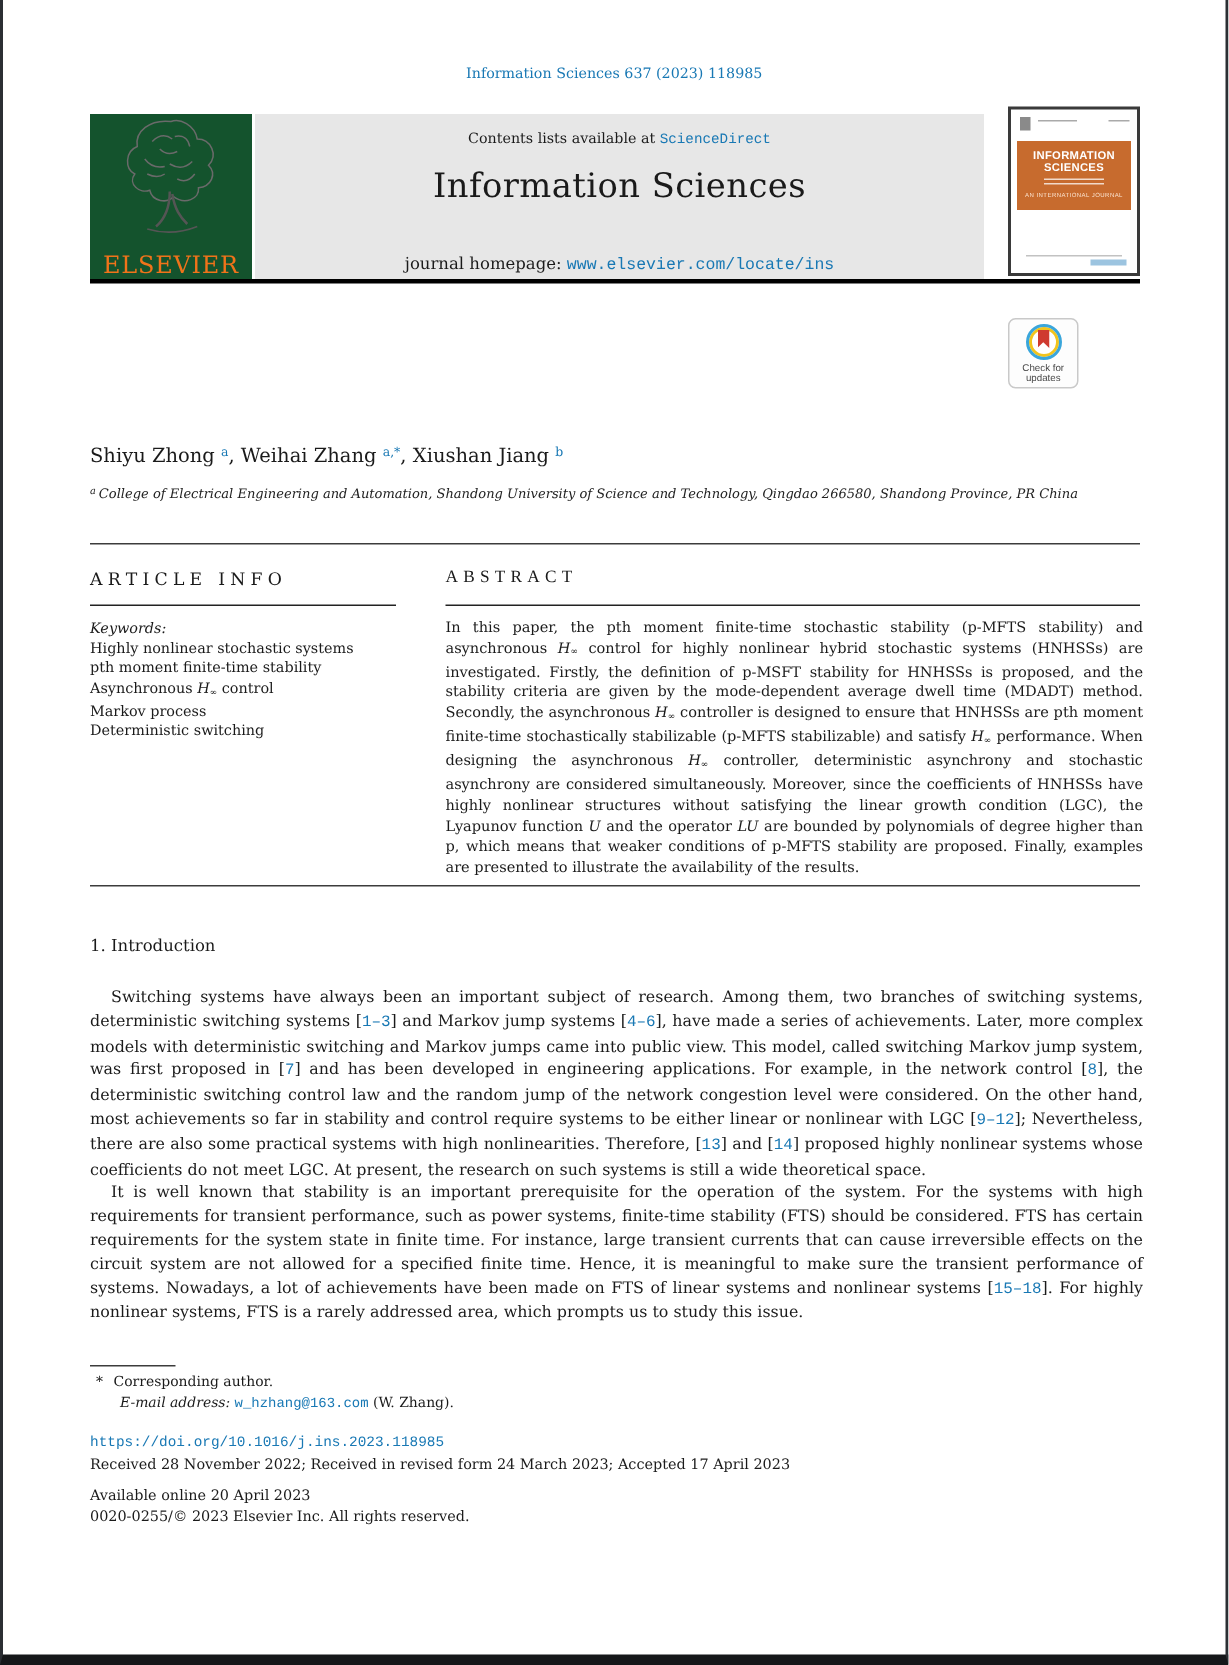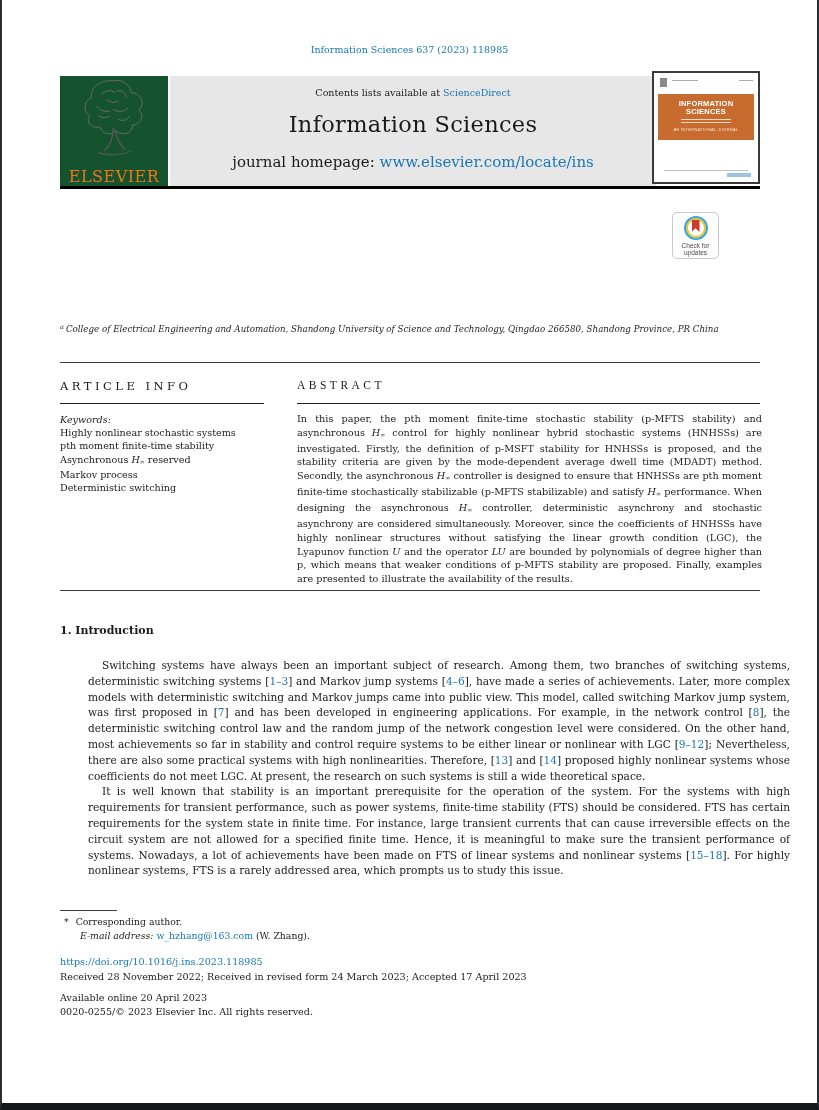--- a/index.html
+++ b/index.html
@@ -4,39 +4,39 @@
 <style>
   :root{ --link:#1878b4; --ink:#1a1a1a; }
   html,body{margin:0;padding:0;background:#fff;}
   .page{
     position:relative; width:819px; height:1110px; box-sizing:border-box;
     background:#fff; color:var(--ink);
     font-family:"DejaVu Serif", serif;
     border-left:2px solid #2b2e33; border-right:2px solid #2b2e33; border-bottom:7px solid #15171a;
     overflow:hidden;
   }
-  .link{color:var(--link); cursor:pointer; text-decoration:none;}
+  .link{color:var(--link); cursor:pointer; text-decoration:none;font-family:Liberation Mono, monospace;}
   .it{font-style:italic;}
   .mi{font-style:italic;}
   .scr{font-style:italic;}
   .sub{font-size:62%; vertical-align:-0.22em;}
   .asup{color:var(--link); font-size:64%; vertical-align:0.45em;}
 
   .citation{position:absolute; top:44px; left:0; right:0; text-align:center; font-size:9.5px; color:var(--link);}
 
   
   .banner{position:absolute; left:58px; top:76px; width:700px; height:110px;}
   .logo{position:absolute; left:0; top:0; width:108px; height:110px; background:#14532d;}
   .logo svg{display:block; margin:0 auto; width:76px; height:80px;}
   .wordmark{position:absolute; left:0; bottom:0; width:108px; text-align:center; color:#f0731a; font-size:16px; letter-spacing:.5px;}
   .center-box{position:absolute; left:110px; top:0; width:486px; height:110px; background:#e7e7e7; text-align:center;}
   .contents-line{margin-top:11px; font-size:9.5px;}
   .journal-title{margin-top:13px; font-size:22.5px; letter-spacing:.3px;}
-  .homepage-line{margin-top:16px; font-size:15px;}
-  .cover{position:absolute; right:0; top:-5px; width:108px; height:113px; border:2px solid #3a3a3a; background:#fff; box-sizing:border-box;}
+  .homepage-line{margin-top:32px; font-size:11px;}
+  .cover{position:absolute; right:0; top:-5px; width:88px; height:113px; border:2px solid #3a3a3a; background:#fff; box-sizing:border-box;}
   .cover-mark{position:absolute; top:5px; left:6px; width:7px; height:9px; background:#8a8a8a;}
   .cover-hl1{position:absolute; top:7px; left:18px; width:26px; height:1px; background:#aaa;}
   .cover-hl2{position:absolute; top:7px; right:5px; width:14px; height:1px; background:#aaa;}
   .cover-panel{position:absolute; left:4px; right:4px; top:21px; height:46px; background:#c76b2e; color:#fff; text-align:center;}
   .cover-panel .t{font-family:"Liberation Sans",sans-serif; font-weight:bold; font-size:7.5px; line-height:8px; letter-spacing:.2px;}
   .cover-panel .t:first-child{margin-top:6px;}
   .cp-line{width:52%; height:1px; background:rgba(255,255,255,.75); margin:2.5px auto 0;}
   .cover-sub{font-family:"Liberation Sans",sans-serif; font-size:4px; color:#fbe3cf; margin-top:4px; letter-spacing:.3px;}
   .cover-bl{position:absolute; bottom:11px; left:10px; right:10px; height:1px; background:#c2c2c2;}
   .cover-sd{position:absolute; bottom:5px; right:7px; width:24px; height:4px; background:#9cc4e0;}
@@ -54,22 +54,22 @@
 
   .rule-thin{position:absolute; left:58px; width:700px; height:1px; background:#3c3c3c;}
 
   
   .info-head{position:absolute; top:379px; font-size:11.5px; letter-spacing:3.5px; white-space:nowrap;}
   .head-rule{position:absolute; top:403px; height:1px; background:#222;}
   .keywords{position:absolute; left:58px; top:413px; width:225px; font-size:9.6px; line-height:13.2px;}
   .abstract-body{position:absolute; left:295px; top:412px; width:465px; font-size:9.7px; line-height:13.7px; text-align:justify;}
 
   
-  .intro-head{position:absolute; left:58px; top:624px; font-size:11px; font-weight:bold;}
-  .intro-body{position:absolute; left:58px; top:658px; width:702px; font-size:10.6px; line-height:15.8px; text-align:justify;margin-left:28px;}
+  .intro-head{position:absolute; left:58px; top:624px; font-size:11px; font-weight:normal;}
+  .intro-body{position:absolute; left:58px; top:658px; width:702px; font-size:10.6px; line-height:15.8px; text-align:justify;}
   .intro-body p{margin:0; text-indent:14px;}
 
   
   .fn-rule{position:absolute; left:58px; top:910px; width:57px; height:1px; background:#3c3c3c;}
   .fn1{position:absolute; left:62px; top:916px; font-size:9.3px;}
   .fn1 .star{margin-right:7px;}
   .fn2{position:absolute; left:78px; top:930px; font-size:9.3px;}
   .doi{position:absolute; left:58px; top:956px; font-size:9.6px;}
   .received{position:absolute; left:58px; top:971px; font-size:9.6px;}
   .available{position:absolute; left:58px; top:992px; font-size:9.6px;}
@@ -128,34 +128,35 @@
   <div class="badge">
     <div class="badge-circle">
       <div class="badge-bm"></div>
     </div>
     <div class="badge-text">
       <div>Check for</div>
       <div>updates</div>
     </div>
   </div>
 
+  <div class="authors"><span>Shiyu Zhong </span><span class="asup">a</span><span>, Weihai Zhang </span><span class="asup">a,*</span><span>, Xiushan Jiang </span><span class="asup">b</span></div>
 
   <div class="affils">
     <div><span class="mk">a</span><span>College of Electrical Engineering and Automation, Shandong University of Science and Technology, Qingdao 266580, Shandong Province, PR China</span></div>
   </div>
 
   <div class="rule-thin" style="top:362px;"></div>
 
   <div class="info-head" style="left:58px;">ARTICLE INFO</div>
   <div class="head-rule" style="left:58px; width:204px;"></div>
   <div class="keywords">
     <div class="kw-label it">Keywords:</div>
     <div><span>Highly nonlinear stochastic systems</span></div>
     <div><span>pth moment finite-time stability</span></div>
-    <div><span>Asynchronous </span><span class="mi">H</span><span class="sub">∞</span><span> reserved</span></div>
+    <div><span>Asynchronous </span><span class="mi">H</span><span class="sub">∞</span><span> control</span></div>
     <div><span>Markov process</span></div>
     <div><span>Deterministic switching</span></div>
   </div>
 
   <div class="info-head" style="left:295px;font-family:Liberation Serif, serif;">ABSTRACT</div>
   <div class="head-rule" style="left:295px; width:463px;"></div>
   <div class="abstract-body"><span>In this paper, the pth moment finite-time stochastic stability (p-MFTS stability) and asynchronous </span><span class="mi">H</span><span class="sub">∞</span><span> control for highly nonlinear hybrid stochastic systems (HNHSSs) are investigated. Firstly, the definition of p-MSFT stability for HNHSSs is proposed, and the stability criteria are given by the mode-dependent average dwell time (MDADT) method. Secondly, the asynchronous </span><span class="mi">H</span><span class="sub">∞</span><span> controller is designed to ensure that HNHSSs are pth moment finite-time stochastically stabilizable (p-MFTS stabilizable) and satisfy </span><span class="mi">H</span><span class="sub">∞</span><span> performance. When designing the asynchronous </span><span class="mi">H</span><span class="sub">∞</span><span> controller, deterministic asynchrony and stochastic asynchrony are considered simultaneously. Moreover, since the coefficients of HNHSSs have highly nonlinear structures without satisfying the linear growth condition (LGC), the Lyapunov function </span><span class="scr">U</span><span> and the operator </span><span class="mi">L</span><span class="scr">U</span><span> are bounded by polynomials of degree higher than p, which means that weaker conditions of p-MFTS stability are proposed. Finally, examples are presented to illustrate the availability of the results.</span></div>
 
   <div class="rule-thin" style="top:590px;"></div>
 

